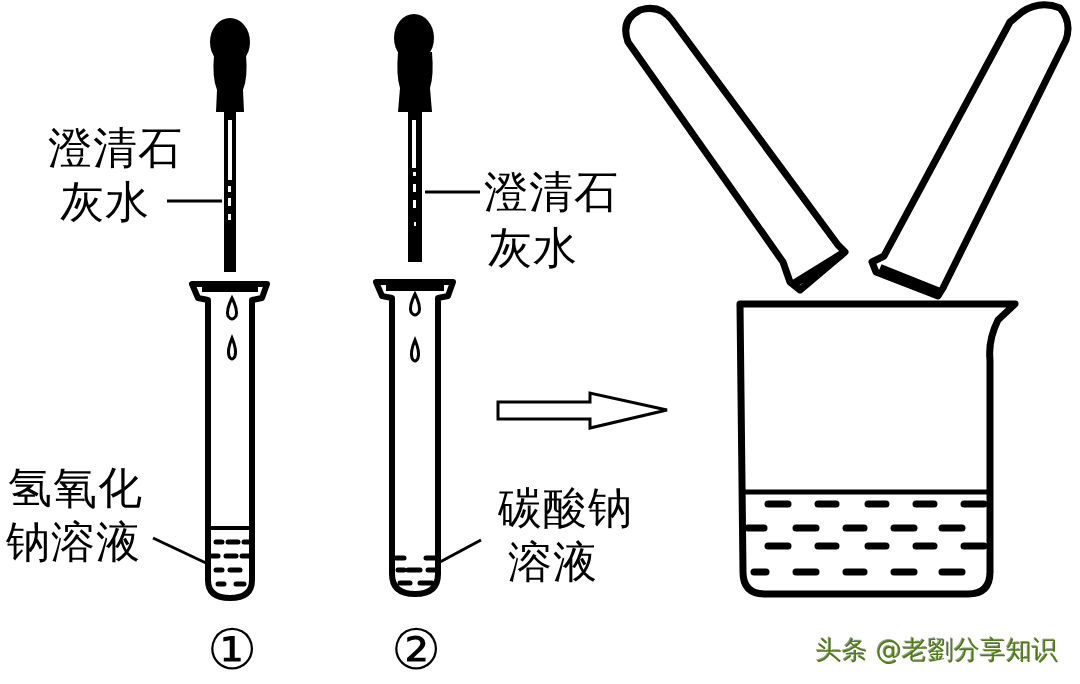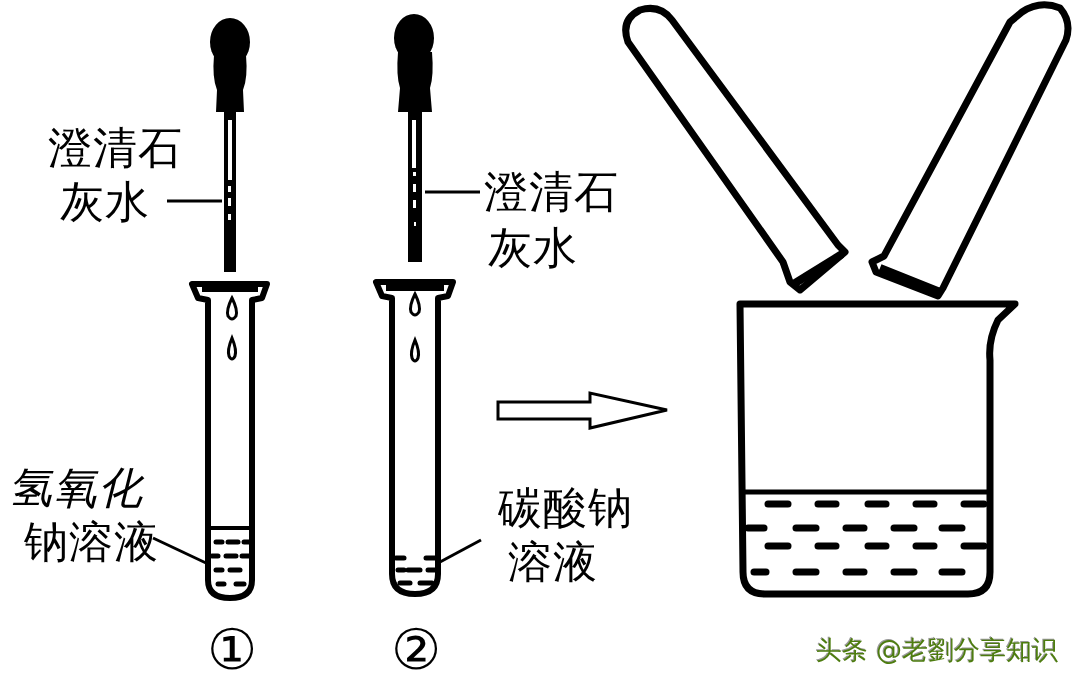--- a/index.html
+++ b/index.html
@@ -119,22 +119,22 @@
     </g>
   </g>
 </svg>
 
 <div class="label" style="left:48px; top:122px;">澄清石</div>
 <div class="label" style="left:60px; top:176px;">灰水</div>
 
 <div class="label" style="left:484px; top:166px;">澄清石</div>
 <div class="label" style="left:488px; top:222px;">灰水</div>
 
-<div class="label" style="left:8px; top:462px;font-style:italic;">氢氧化</div>
-<div class="label" style="left:6px; top:516px;margin-left:18px;">钠溶液</div>
+<div class="label" style="left:8px; top:462px;">氢氧化</div>
+<div class="label" style="left:6px; top:516px;">钠溶液</div>
 
 <div class="label" style="left:498px; top:482px;">碳酸钠</div>
 <div class="label" style="left:508px; top:536px;">溶液</div>
 
 <div class="num" style="left:200px; top:622px; width:64px;">①</div>
 <div class="num" style="left:384px; top:622px; width:64px;">②</div>
 
 <div class="watermark">头条 @老劉分享知识</div>
 
 </body></html>

